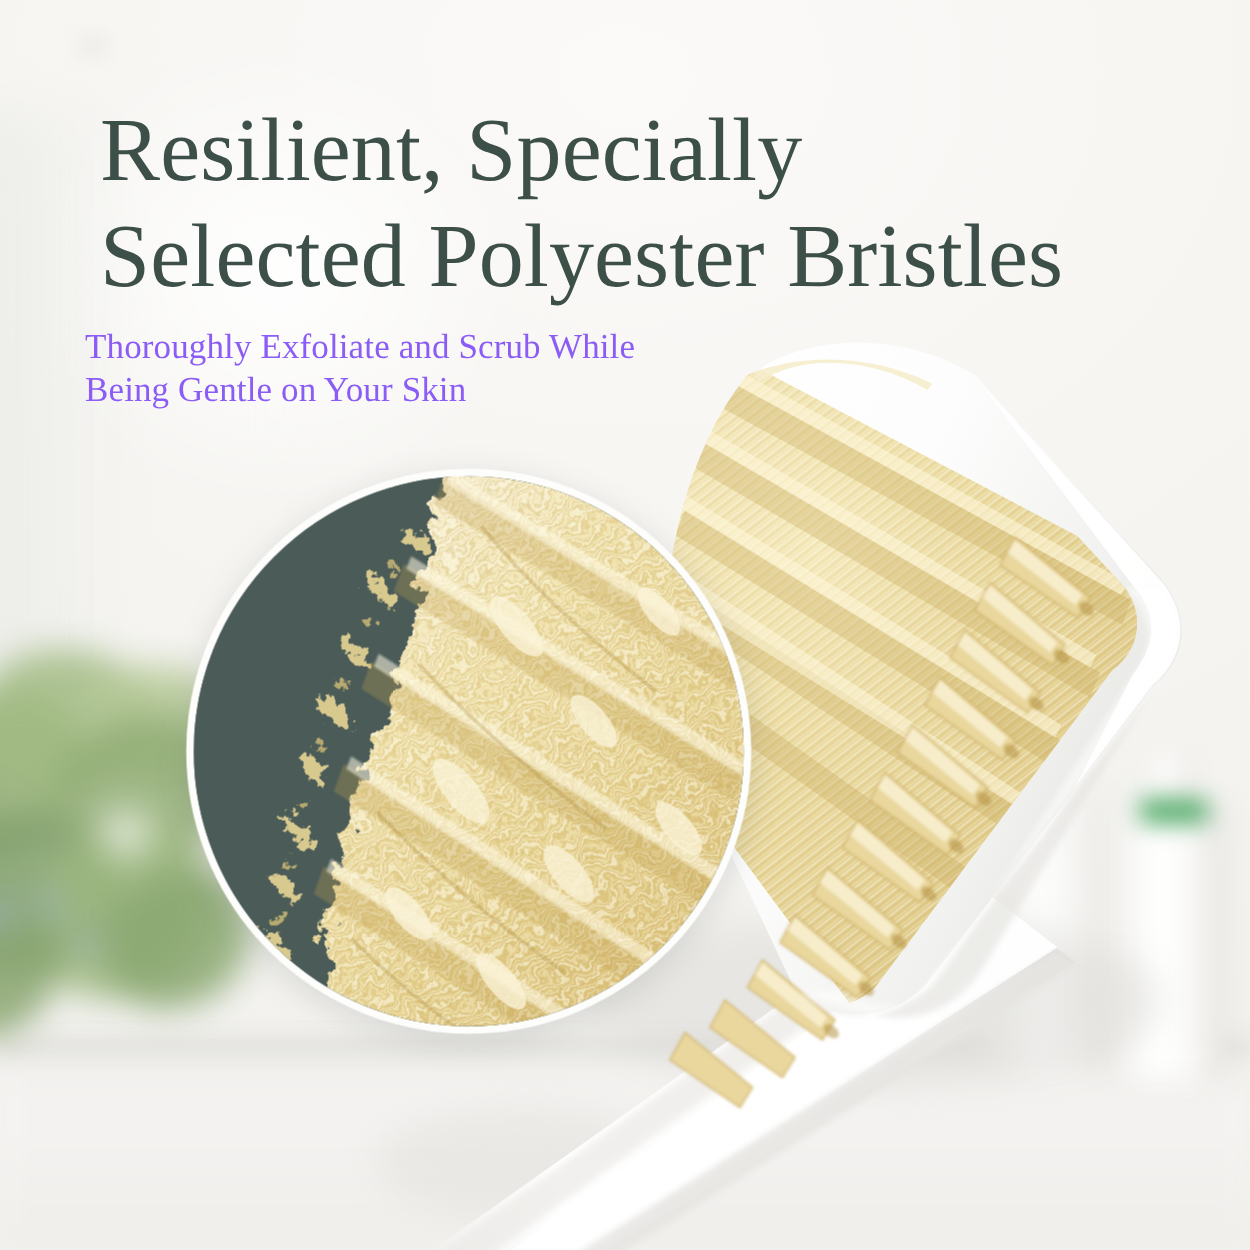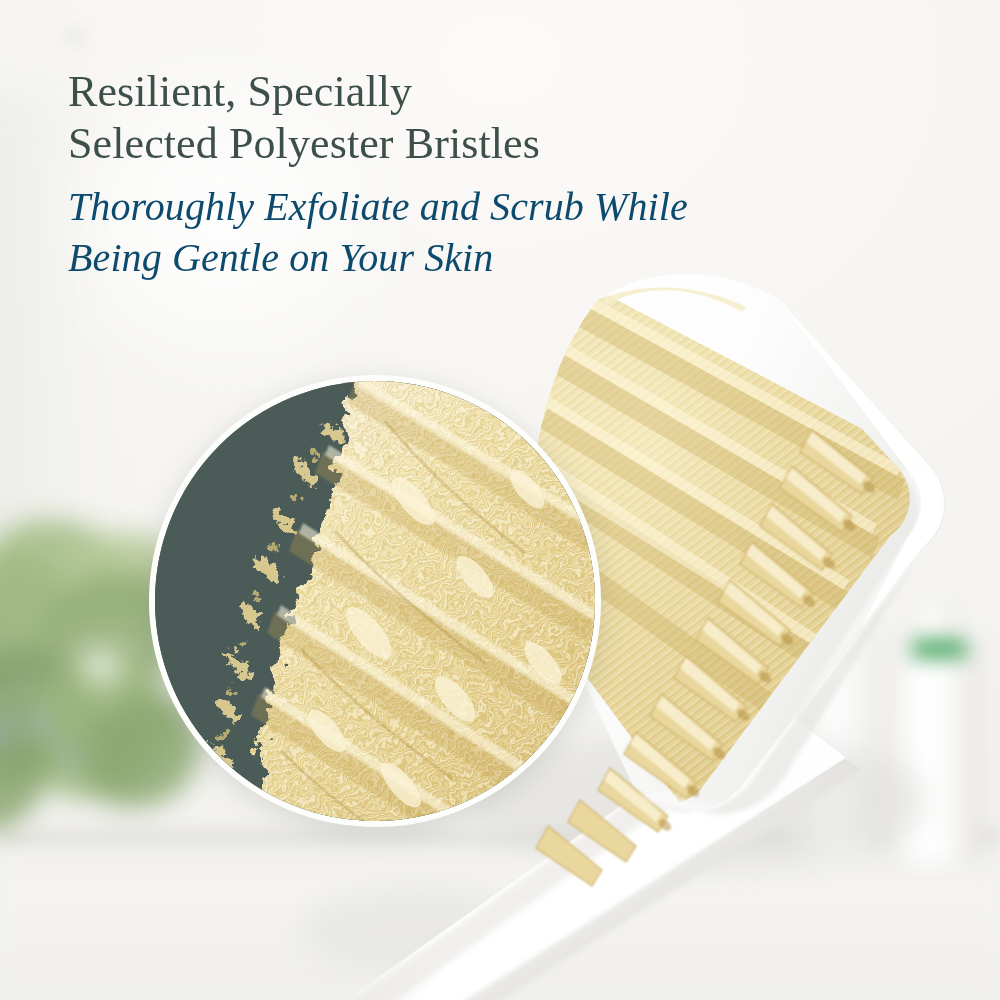--- a/index.html
+++ b/index.html
@@ -145,37 +145,36 @@
     left: 0; top: 0; width: 1000px; height: 1000px;
   }
 
   
   .text-block {
     position: absolute;
     left: 68px; top: 66px;
     width: 840px;
   }
   .headline {
-    margin: 0;
+    margin: 12px;
     color: #3d4f49;
-    font-size: 44px;
+    font-size: 72px;
     line-height: 1.18;
     font-weight: 400;
     letter-spacing: .1px;
     white-space: pre-line;
   }
   .subhead {
     margin: 12px 0 0 0;
-    color: #0c4a6e;
-    font-size: 40px;
+    color: #8b5cf6;
+    font-size: 28px;
     line-height: 1.27;
     font-weight: 400;
     letter-spacing: .1px;
     white-space: pre-line;
-    font-style: italic;
   }
 
   
   .inset {
     position: absolute;
     left: 149px; top: 375px;
     width: 452px; height: 452px;
     border-radius: 50%;
     background: #4a5b58;
     border: 6px solid #fdfdfc;

